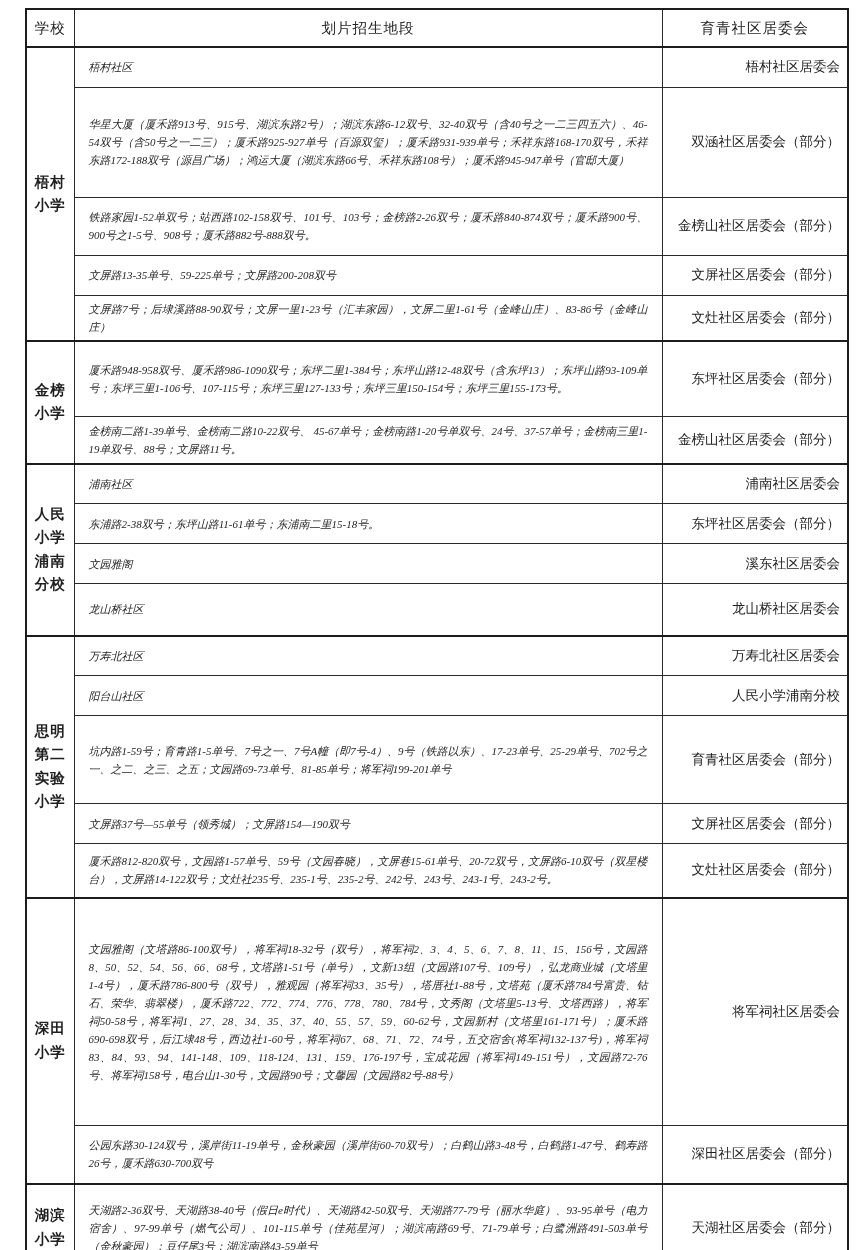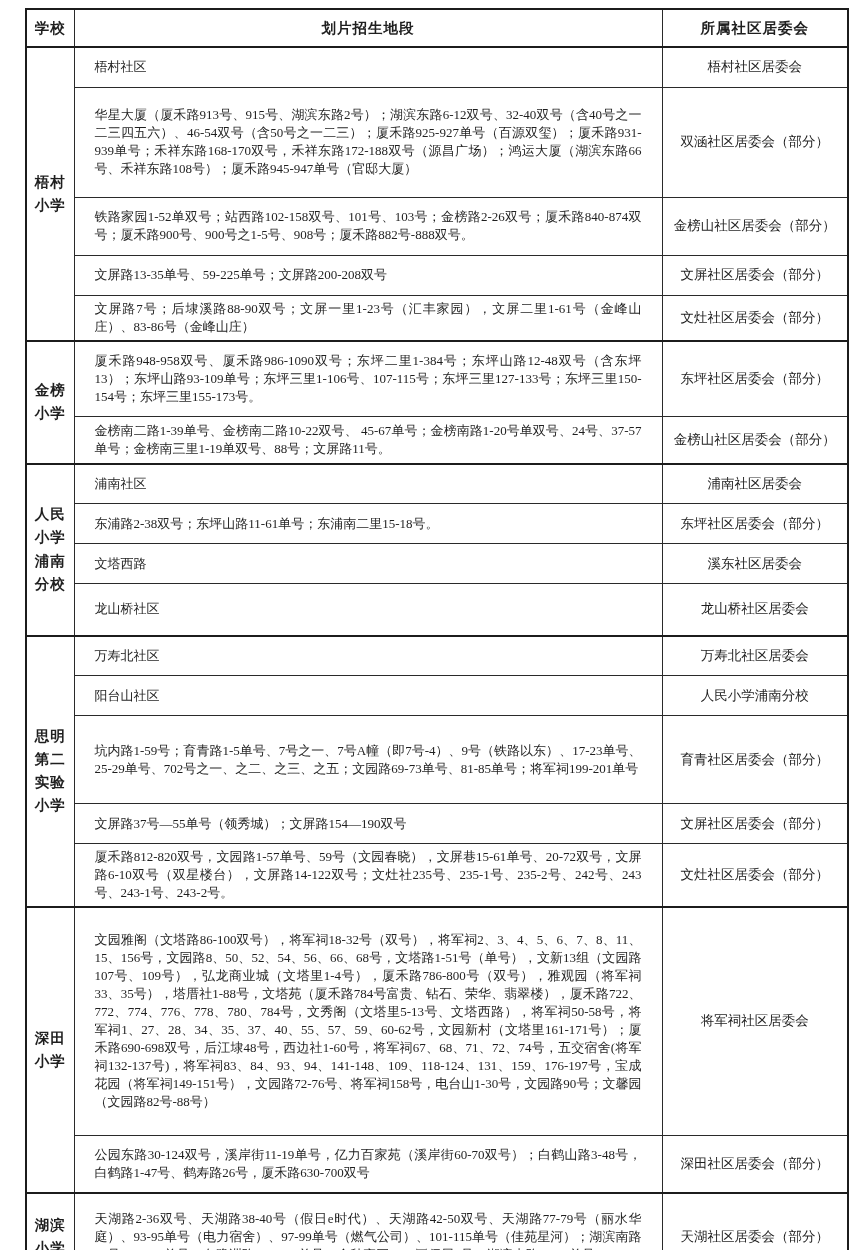--- a/index.html
+++ b/index.html
@@ -15,53 +15,53 @@
     border-collapse:collapse;
     width:822px;
     table-layout:fixed;
     border:2.2px solid #1c1c1c;
   }
   col.c1 { width:48px; }
   col.c2 { width:588px; }
   col.c3 { width:186px; }
   th, td { border:1.5px solid #2a2a2a; vertical-align:middle; }
   th {
-    font-size:14.5px; font-weight:bold; text-align:center;
+    font-size:14.5px; font-weight:normal; text-align:center;
     padding:4px 2px; letter-spacing:1px;
   }
   td.school {
     font-weight:bold; text-align:center;
     font-size:14.5px; line-height:1.6; padding:9px 1px;
     letter-spacing:1px;
   }
   td.district {
-    font-size:13px; line-height:18px;
-    padding:4px 20px; text-align:justify;
+    font-size:11px; line-height:18px;
+    padding:4px 14px; text-align:justify;font-style:italic;
   }
   td.committee {
     font-size:13.5px; line-height:18px;
-    padding:4px 7px; text-align:center;margin-top:41px;
+    padding:4px 7px; text-align:right;margin-top:41px;
   }
   tbody tr.sec td { border-top:2.2px solid #1c1c1c; }
 </style>
 </head>
 <body>
 
 <div class="page">
   <table class="enroll">
     <colgroup>
         <col class="c1">
         <col class="c2">
         <col class="c3">
       </colgroup>
     <thead>
       <tr style="height:38px">
         <th>学校</th>
         <th>划片招生地段</th>
-        <th>所属社区居委会</th>
+        <th>育青社区居委会</th>
       </tr>
     </thead>
     <tbody>
 
       <tr class="sec" style="height:40px">
         <td class="school" rowspan="5">梧村小学</td>
         <td class="district">梧村社区</td>
         <td class="committee">梧村社区居委会</td>
       </tr>
       <tr style="height:110px">
@@ -94,21 +94,21 @@
       <tr class="sec" style="height:40px">
         <td class="school" rowspan="4">人民小学浦南分校</td>
         <td class="district">浦南社区</td>
         <td class="committee">浦南社区居委会</td>
       </tr>
       <tr style="height:40px">
         <td class="district">东浦路2-38双号；东坪山路11-61单号；东浦南二里15-18号。</td>
         <td class="committee">东坪社区居委会（部分）</td>
       </tr>
       <tr style="height:40px">
-        <td class="district">文塔西路</td>
+        <td class="district">文园雅阁</td>
         <td class="committee">溪东社区居委会</td>
       </tr>
       <tr style="height:52px">
         <td class="district">龙山桥社区</td>
         <td class="committee">龙山桥社区居委会</td>
       </tr>
 
       <tr class="sec" style="height:40px">
         <td class="school" rowspan="5">思明第二实验小学</td>
         <td class="district">万寿北社区</td>
@@ -130,21 +130,21 @@
         <td class="district">厦禾路812-820双号，文园路1-57单号、59号（文园春晓），文屏巷15-61单号、20-72双号，文屏路6-10双号（双星楼台），文屏路14-122双号；文灶社235号、235-1号、235-2号、242号、243号、243-1号、243-2号。</td>
         <td class="committee">文灶社区居委会（部分）</td>
       </tr>
 
       <tr class="sec" style="height:228px">
         <td class="school" rowspan="2">深田小学</td>
         <td class="district">文园雅阁（文塔路86-100双号），将军祠18-32号（双号），将军祠2、3、4、5、6、7、8、11、15、156号，文园路8、50、52、54、56、66、68号，文塔路1-51号（单号），文新13组（文园路107号、109号），弘龙商业城（文塔里1-4号），厦禾路786-800号（双号），雅观园（将军祠33、35号），塔厝社1-88号，文塔苑（厦禾路784号富贵、钻石、荣华、翡翠楼），厦禾路722、772、774、776、778、780、784号，文秀阁（文塔里5-13号、文塔西路），将军祠50-58号，将军祠1、27、28、34、35、37、40、55、57、59、60-62号，文园新村（文塔里161-171号）；厦禾路690-698双号，后江埭48号，西边社1-60号，将军祠67、68、71、72、74号，五交宿舍(将军祠132-137号)，将军祠83、84、93、94、141-148、109、118-124、131、159、176-197号，宝成花园（将军祠149-151号），文园路72-76号、将军祠158号，电台山1-30号，文园路90号；文馨园（文园路82号-88号）</td>
         <td class="committee">将军祠社区居委会</td>
       </tr>
       <tr style="height:58px">
-        <td class="district">公园东路30-124双号，溪岸街11-19单号，亿力百家苑（溪岸街60-70双号）；白鹤山路3-48号，白鹤路1-47号、鹤寿路26号，厦禾路630-700双号</td>
+        <td class="district">公园东路30-124双号，溪岸街11-19单号，金秋豪园（溪岸街60-70双号）；白鹤山路3-48号，白鹤路1-47号、鹤寿路26号，厦禾路630-700双号</td>
         <td class="committee">深田社区居委会（部分）</td>
       </tr>
 
       <tr class="sec" style="height:88px">
         <td class="school">湖滨小学</td>
         <td class="district">天湖路2-36双号、天湖路38-40号（假日e时代）、天湖路42-50双号、天湖路77-79号（丽水华庭）、93-95单号（电力宿舍）、97-99单号（燃气公司）、101-115单号（佳苑星河）；湖滨南路69号、71-79单号；白鹭洲路491-503单号（金秋豪园）；豆仔尾3号；湖滨南路43-59单号</td>
         <td class="committee">天湖社区居委会（部分）</td>
       </tr>
     </tbody>
   </table>

